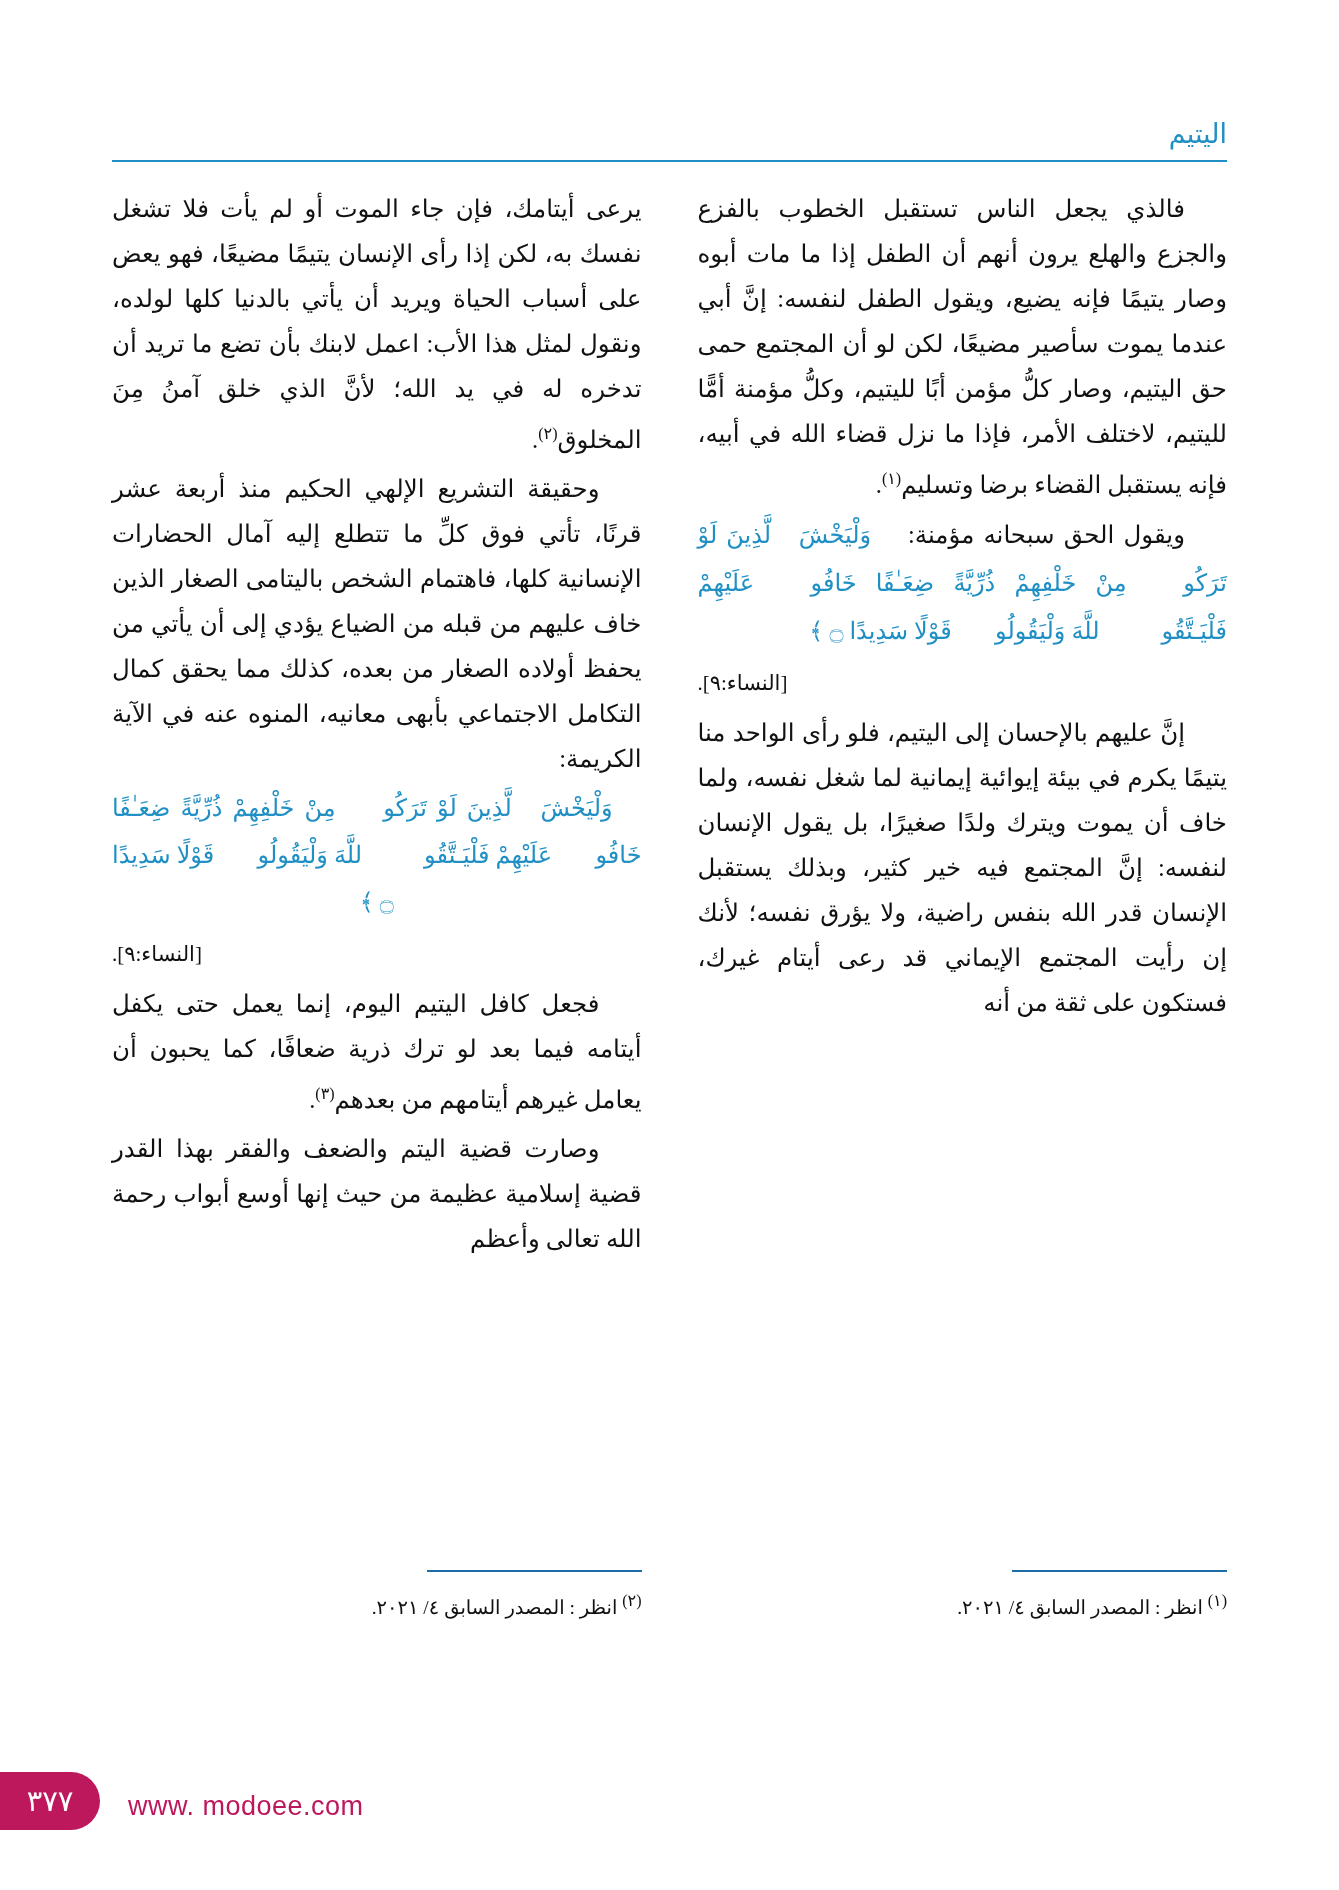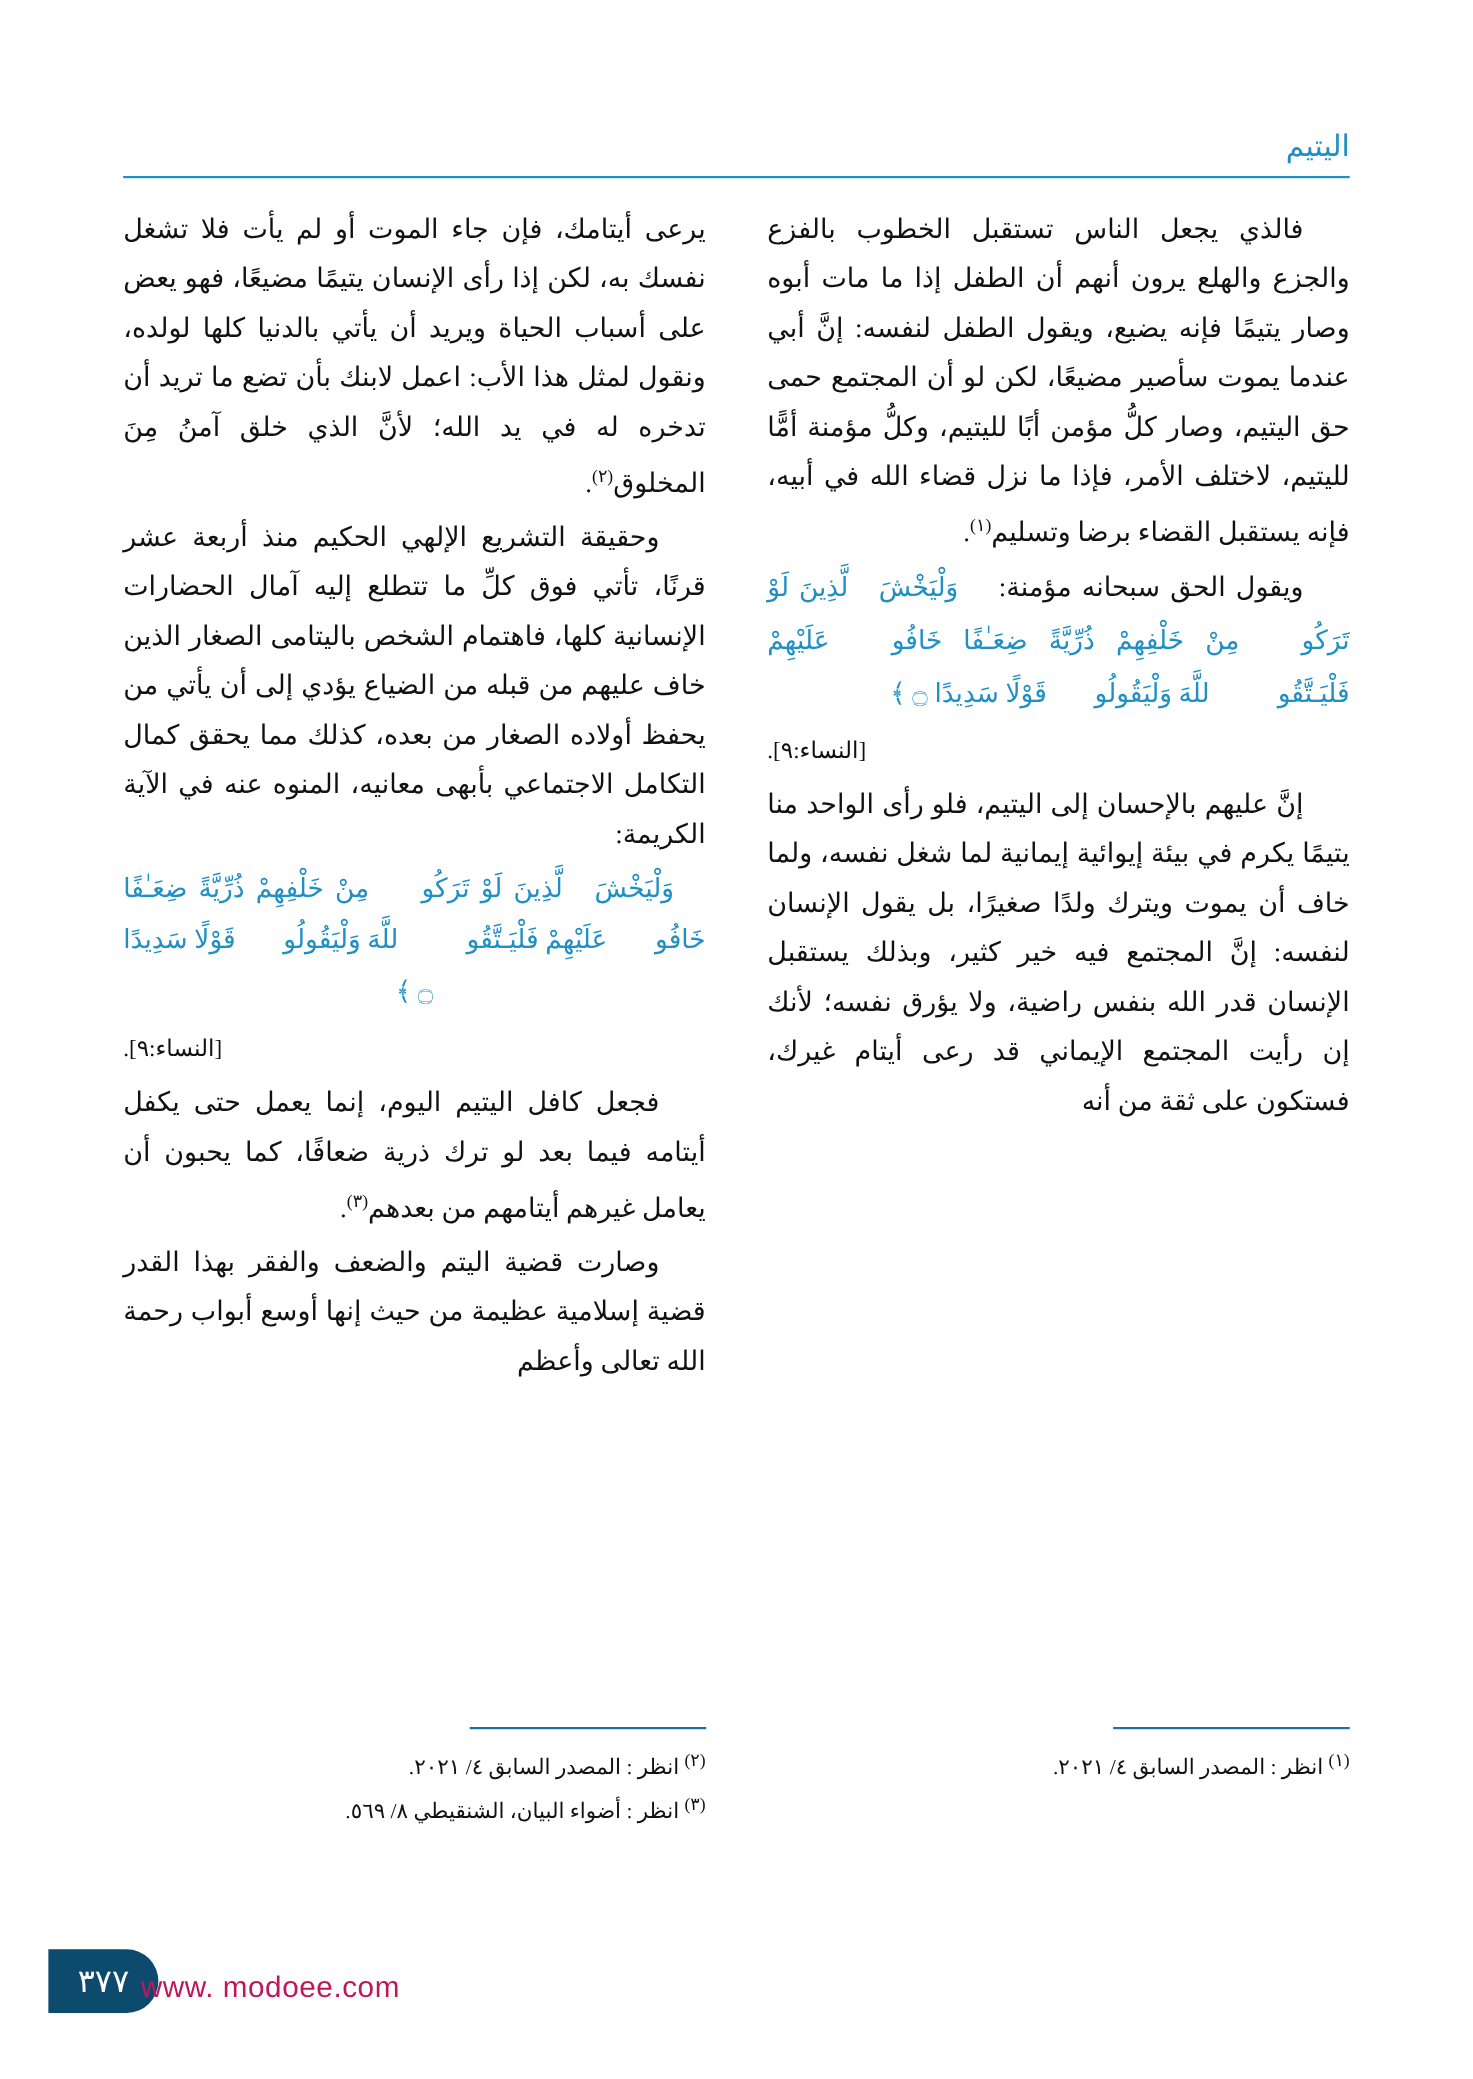--- a/index.html
+++ b/index.html
@@ -148,31 +148,30 @@
     bottom: 60px;
     width: 100%;
     height: 62px;
   }
   .page-num-box {
     position: absolute;
     left: 0;
     bottom: 0;
     width: 100px;
     height: 58px;
-    background: #0c4a6e;
+    background: #be185d;
     border-top-right-radius: 29px;
     border-bottom-right-radius: 29px;
     color: #ffffff;
     font-family: "Liberation Sans", "DejaVu Sans", sans-serif;
     font-size: 29px;
     display: flex;
     align-items: center;
     justify-content: center;
     letter-spacing: 1px;
-    margin-left: 44px;
   }
   .site-url {
     position: absolute;
     left: 128px;
     bottom: 8px;
     font-family: "Liberation Sans", "DejaVu Sans", sans-serif;
     font-size: 27px;
     color: #be185d;
     direction: ltr;
     letter-spacing: 0.5px;
@@ -230,24 +229,20 @@
         <span class="fn-num">(١)</span>
         <span>انظر : المصدر السابق ٤/ ٢٠٢١.</span>
       </div>
     </div>
     <div class="fn-col">
       <div class="fn-rule"></div>
       <div class="fn-line">
         <span class="fn-num">(٢)</span>
         <span>انظر : المصدر السابق ٤/ ٢٠٢١.</span>
       </div>
-      <div class="fn-line">
-        <span class="fn-num">(٣)</span>
-        <span>انظر : أضواء البيان، الشنقيطي ٨/ ٥٦٩.</span>
-      </div>
     </div>
   </div>
 
   <div class="bottom">
     <div class="page-num-box">٣٧٧</div>
     <div class="site-url">www. modoee.com</div>
   </div>
 
 </div>
 

